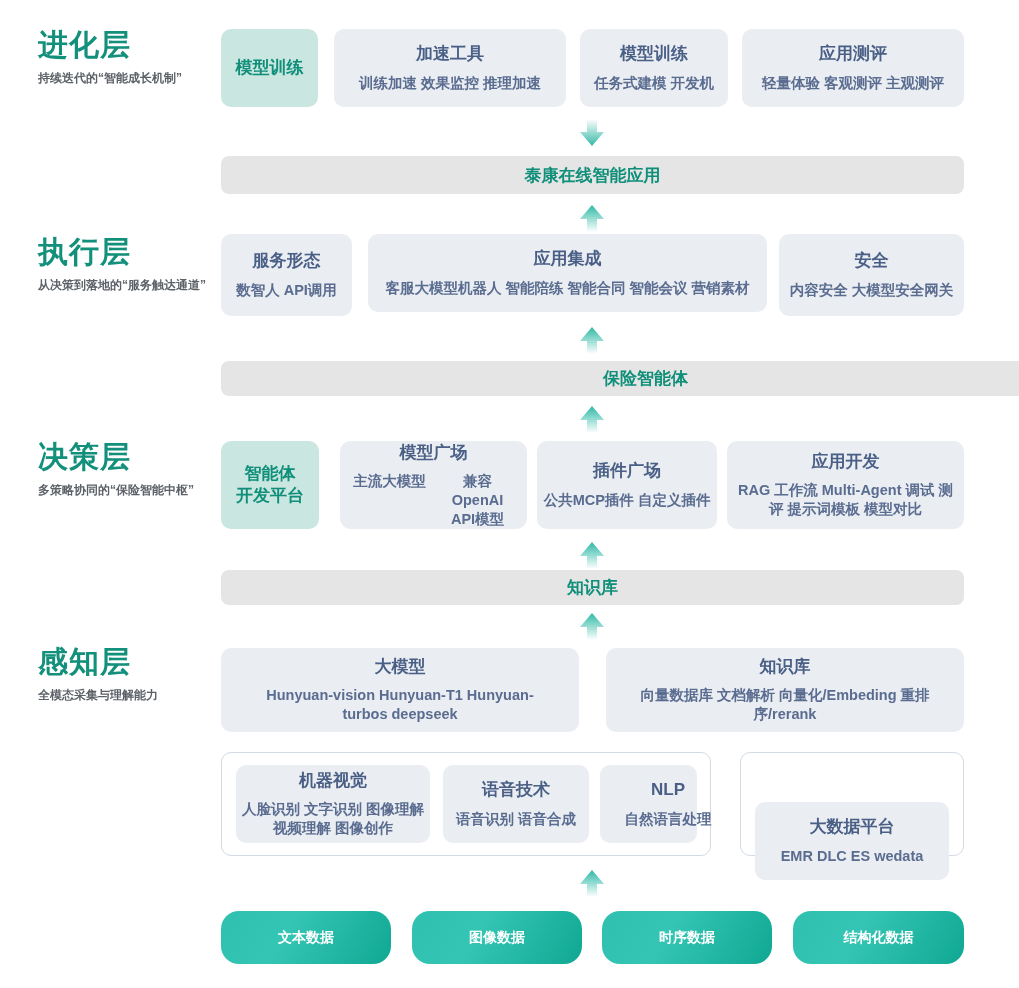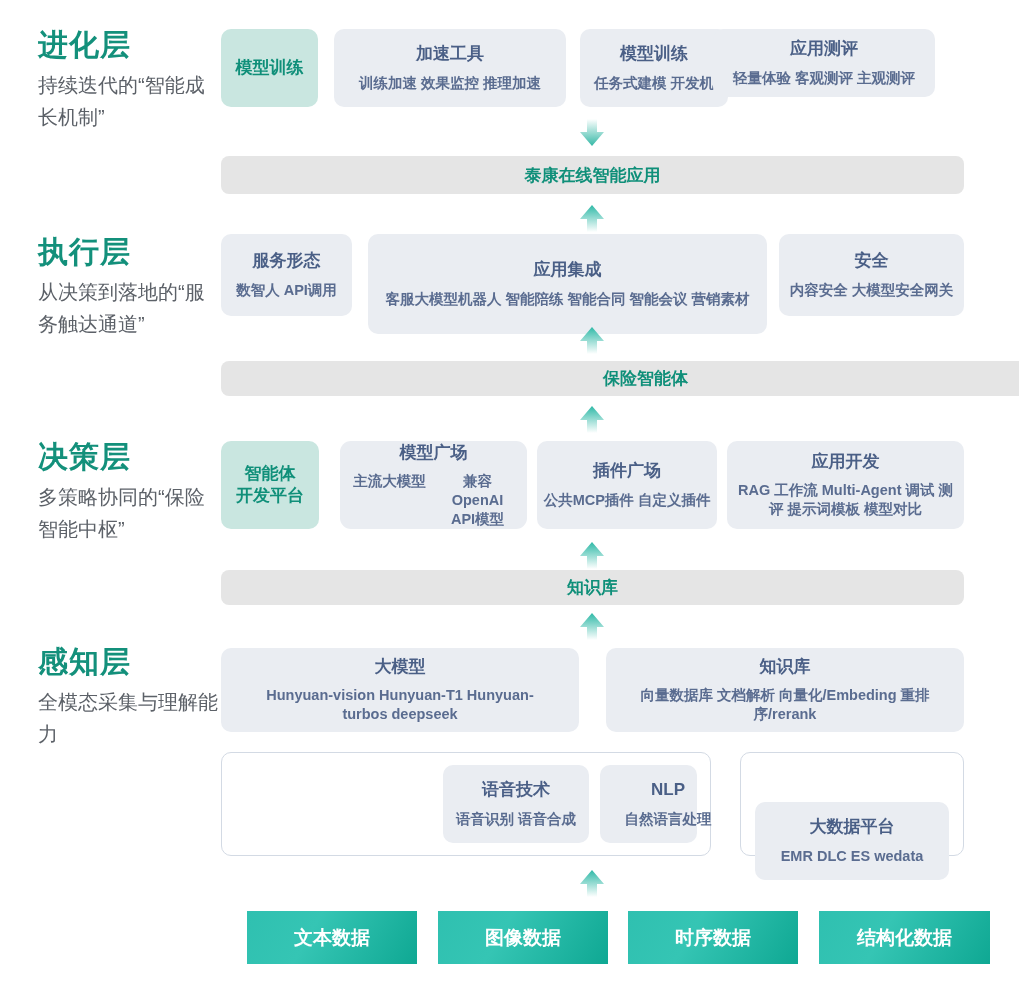--- a/index.html
+++ b/index.html
@@ -29,24 +29,24 @@
   }
   .layer-title {
     font-size: 30px;
     font-weight: bold;
     color: #13907b;
     letter-spacing: 1px;
     line-height: 1.15;
     margin-bottom: 6px;
   }
   .layer-sub {
-    font-size: 20px;
+    font-size: 12px;
     color: #5c6168;
     line-height: 1.62;
-    font-weight: normal;
+    font-weight: bold;
   }
 
   .lbl-evolution { top: 28px; }
   .lbl-execution { top: 235px; }
   .lbl-decision  { top: 440px; }
   .lbl-perception{ top: 645px; }
 
   
   .card {
     position: absolute;
@@ -110,30 +110,29 @@
     justify-content: center;
     font-size: 17px;
     font-weight: bold;
     color: #0f8f79;
     box-sizing: border-box;
   }
 
   
   .chip {
     position: absolute;
-    border-radius: 0;
+    border-radius: 18px;
     display: flex;
     align-items: center;
     justify-content: center;
-    font-size: 19px;
+    font-size: 14px;
     font-weight: bold;
     color: #ffffff;
     background: linear-gradient(120deg, #2fc0b0 0%, #35c5b4 38%, #0fa893 100%);
     box-sizing: border-box;
-    margin-left: 26px;
   }
 
   
   .group-box {
     position: absolute;
     border: 1px solid #d3dae4;
     border-radius: 10px;
     box-sizing: border-box;
     background: transparent;
   }
@@ -177,21 +176,21 @@
   <div class="card" style="left:334px; top:29px; width:232px; height:78px;">
     <div class="card-title">加速工具</div>
     <div class="card-sub">训练加速 效果监控 推理加速</div>
   </div>
 
   <div class="card" style="left:580px; top:29px; width:148px; height:78px;">
     <div class="card-title">模型训练</div>
     <div class="card-sub">任务式建模 开发机</div>
   </div>
 
-  <div class="card" style="left:713px; top:29px; width:222px; height:68px;">
+  <div class="card" style="left:742px; top:29px; width:222px; height:78px;">
     <div class="card-title">应用测评</div>
     <div class="card-sub">轻量体验 客观测评 主观测评</div>
   </div>
 
   <svg class="arrow" style="left:577px; top:118px;" viewBox="0 0 30 30">
     <defs>
       <linearGradient id="gdown" x1="0" y1="0" x2="0" y2="1">
         <stop offset="0%" stop-color="#ffffff"></stop>
         <stop offset="100%" stop-color="#35b8a6"></stop>
       </linearGradient>
@@ -211,21 +210,21 @@
       </linearGradient>
     </defs>
     <path d="M15 2 L27 16 L20 16 L20 29 L10 29 L10 16 L3 16 Z" fill="url(#gup1)"></path>
   </svg>
 
   <div class="card" style="left:221px; top:234px; width:131px; height:82px;">
     <div class="card-title">服务形态</div>
     <div class="card-sub">数智人  API调用</div>
   </div>
 
-  <div class="card" style="left:368px; top:234px; width:399px; height:100px;">
+  <div class="card" style="left:368px; top:234px; width:399px; height:78px;">
     <div class="card-title">应用集成</div>
     <div class="card-sub">客服大模型机器人 智能陪练 智能合同 智能会议 营销素材</div>
   </div>
 
   <div class="card" style="left:779px; top:234px; width:185px; height:82px;">
     <div class="card-title">安全</div>
     <div class="card-sub">内容安全 大模型安全网关</div>
   </div>
 
   <svg class="arrow" style="left:577px; top:325px;" viewBox="0 0 30 30">
@@ -304,20 +303,24 @@
     <div class="card-sub wrap" style="width:300px;">Hunyuan-vision Hunyuan-T1 Hunyuan-turbos deepseek</div>
   </div>
 
   <div class="card" style="left:606px; top:648px; width:358px; height:84px;">
     <div class="card-title">知识库</div>
     <div class="card-sub wrap" style="width:330px;">向量数据库 文档解析 向量化/Embeding 重排序/rerank</div>
   </div>
 
   <div class="group-box" style="left:221px; top:752px; width:490px; height:104px;"></div>
 
+  <div class="card" style="left:236px; top:765px; width:194px; height:78px;">
+    <div class="card-title">机器视觉</div>
+    <div class="card-sub wrap" style="width:184px;">人脸识别 文字识别 图像理解 视频理解 图像创作</div>
+  </div>
 
   <div class="card" style="left:443px; top:765px; width:146px; height:78px;">
     <div class="card-title">语音技术</div>
     <div class="card-sub">语音识别 语音合成</div>
   </div>
 
   <div class="card" style="left:600px; top:765px; width:97px; height:78px;padding-left:47px;">
     <div class="card-title">NLP</div>
     <div class="card-sub">自然语言处理</div>
   </div>

